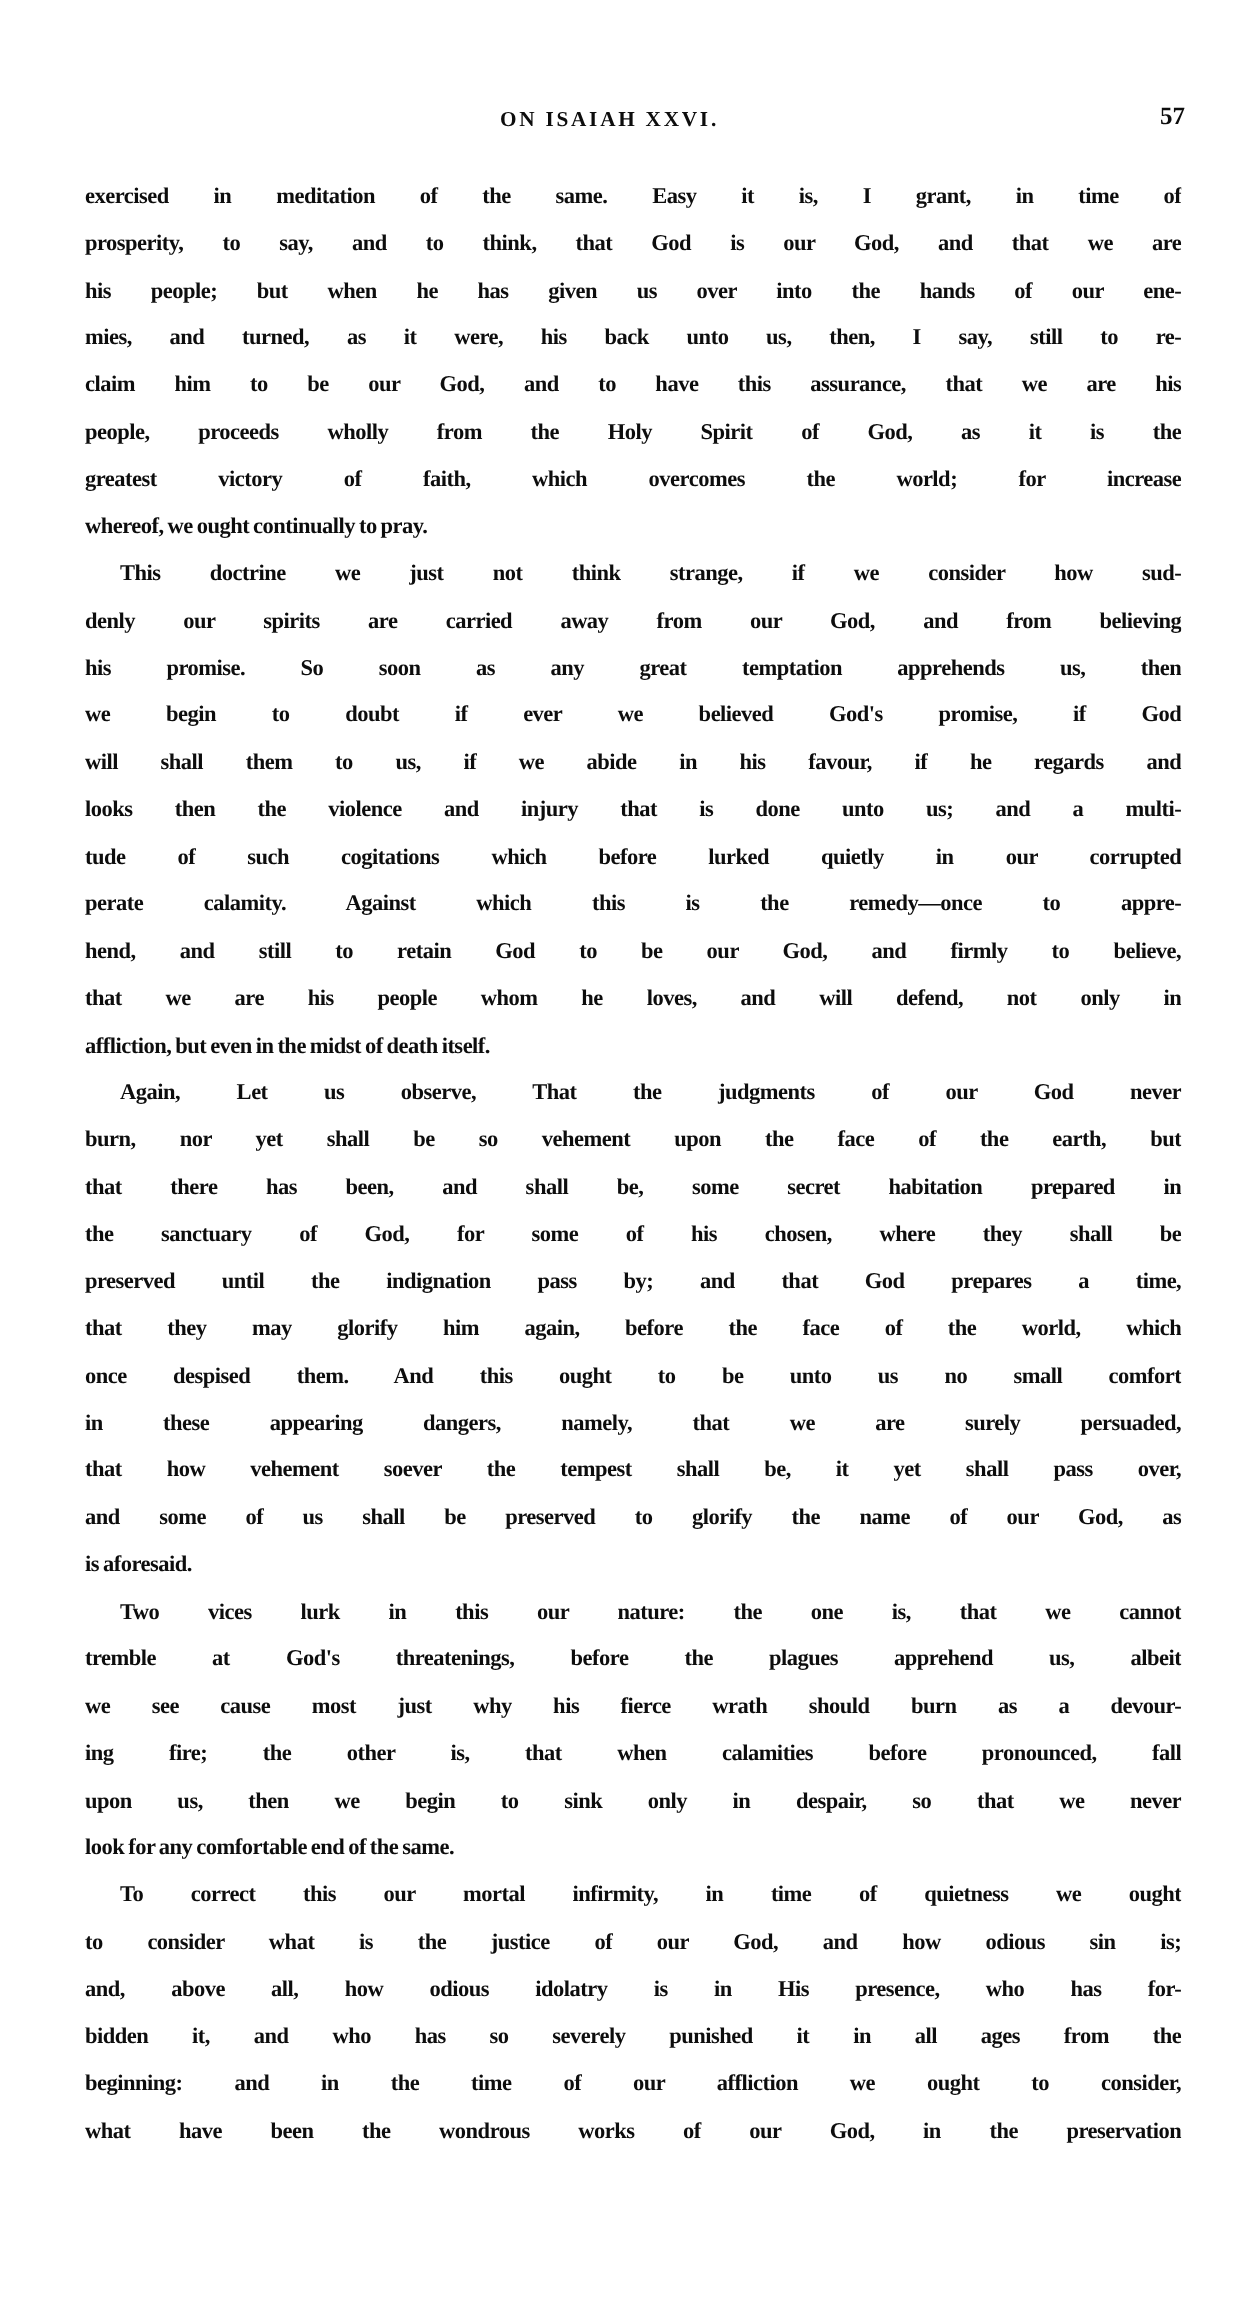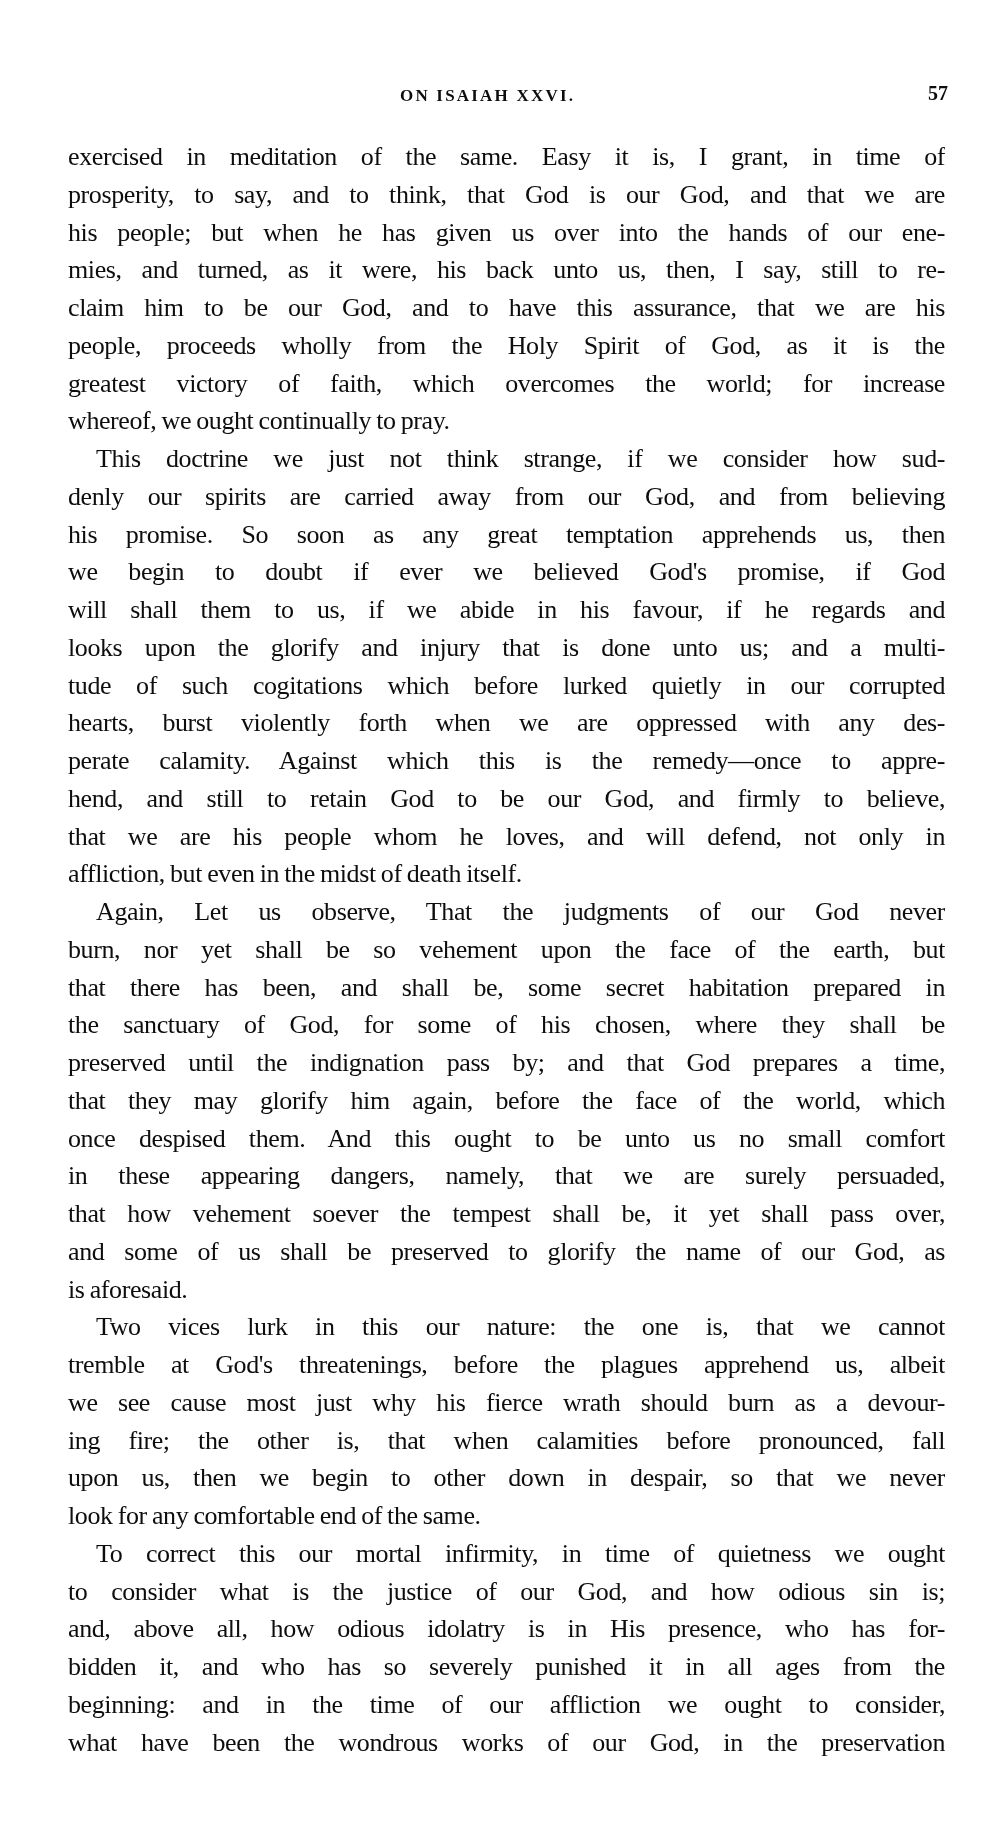--- a/index.html
+++ b/index.html
@@ -46,22 +46,22 @@
   .body-text {
     position: absolute;
     top: 138px;
     left: 68px;
     width: 877px;
   }
   .line {
     display: block;
     height: 37.76px;
     line-height: 37.76px;
-    font-size: 26px;
-    font-weight: normal;
+    font-size: 18px;
+    font-weight: bold;
     text-align: justify;
     text-align-last: justify;
     white-space: normal;
     overflow: hidden;
     letter-spacing: -0.4px;
     word-spacing: -1px;
   }
   .line.indent {
     padding-left: 28px;
   }
@@ -85,43 +85,42 @@
     <span class="line">mies, and turned, as it were, his back unto us, then, I say, still to re-</span>
     <span class="line">claim him to be our God, and to have this assurance, that we are his</span>
     <span class="line">people, proceeds wholly from the Holy Spirit of God, as it is the</span>
     <span class="line">greatest victory of faith, which overcomes the world; for increase</span>
     <span class="line last">whereof, we ought continually to pray.</span>
     <span class="line indent">This doctrine we just not think strange, if we consider how sud-</span>
     <span class="line">denly our spirits are carried away from our God, and from believing</span>
     <span class="line">his promise.  So soon as any great temptation apprehends us, then</span>
     <span class="line">we begin to doubt if ever we believed God's promise, if God</span>
     <span class="line">will shall them to us, if we abide in his favour, if he regards and</span>
-    <span class="line">looks upon the glorify and injury that is done unto us; and a multi-</span>
+    <span class="line">looks then the violence and injury that is done unto us; and a multi-</span>
     <span class="line">tude of such cogitations which before lurked quietly in our corrupted</span>
-    <span class="line">hearts, burst violently forth when we are oppressed with any des-</span>
     <span class="line">perate calamity.  Against which this is the remedy—once to appre-</span>
     <span class="line">hend, and still to retain God to be our God, and firmly to believe,</span>
     <span class="line">that we are his people whom he loves, and will defend, not only in</span>
     <span class="line last">affliction, but even in the midst of death itself.</span>
     <span class="line indent">Again, Let us observe, That the judgments of our God never</span>
     <span class="line">burn, nor yet shall be so vehement upon the face of the earth, but</span>
     <span class="line">that there has been, and shall be, some secret habitation prepared in</span>
     <span class="line">the sanctuary of God, for some of his chosen, where they shall be</span>
     <span class="line">preserved until the indignation pass by; and that God prepares a time,</span>
     <span class="line">that they may glorify him again, before the face of the world, which</span>
     <span class="line">once despised them.  And this ought to be unto us no small comfort</span>
     <span class="line">in these appearing dangers, namely, that we are surely persuaded,</span>
     <span class="line">that how vehement soever the tempest shall be, it yet shall pass over,</span>
     <span class="line">and some of us shall be preserved to glorify the name of our God, as</span>
     <span class="line last">is aforesaid.</span>
     <span class="line indent">Two vices lurk in this our nature: the one is, that we cannot</span>
     <span class="line">tremble at God's threatenings, before the plagues apprehend us, albeit</span>
     <span class="line">we see cause most just why his fierce wrath should burn as a devour-</span>
     <span class="line">ing fire; the other is, that when calamities before pronounced, fall</span>
-    <span class="line">upon us, then we begin to other down in despair, so that we never</span>
+    <span class="line">upon us, then we begin to sink only in despair, so that we never</span>
     <span class="line last">look for any comfortable end of the same.</span>
     <span class="line indent">To correct this our mortal infirmity, in time of quietness we ought</span>
     <span class="line">to consider what is the justice of our God, and how odious sin is;</span>
     <span class="line">and, above all, how odious idolatry is in His presence, who has for-</span>
     <span class="line">bidden it, and who has so severely punished it in all ages from the</span>
     <span class="line">beginning: and in the time of our affliction we ought to consider,</span>
     <span class="line">what have been the wondrous works of our God, in the preservation</span>
   </div>
 
 </body></html>

